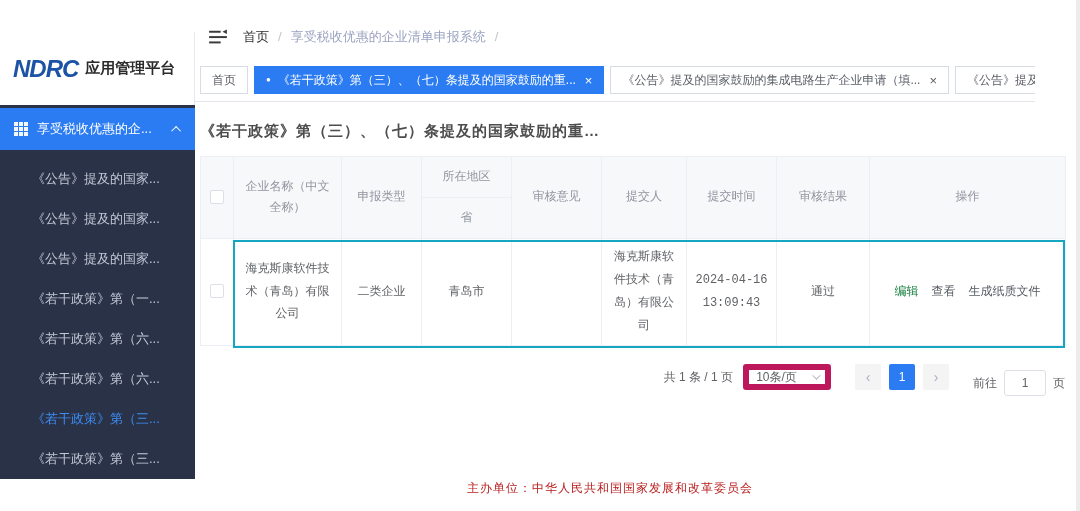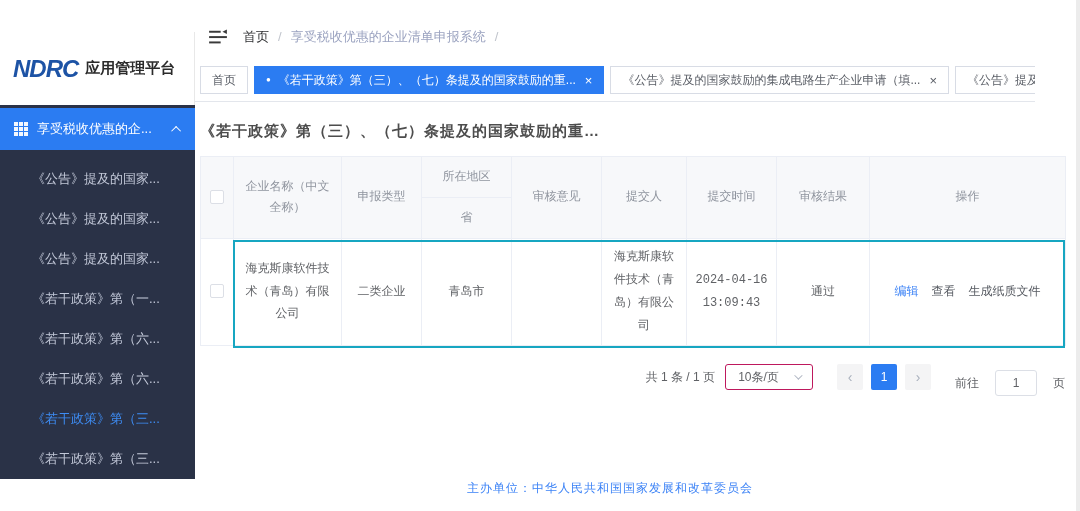--- a/index.html
+++ b/index.html
@@ -39,35 +39,35 @@
   .page-title { font-size:15px; font-weight:bold; color:#4d4d4d; margin-bottom:15px; letter-spacing:1px; }
 
   
   .table-wrap { position:relative; width:865px; }
   table { border-collapse:collapse; width:865px; table-layout:fixed; font-size:12px;font-family:Liberation Mono, monospace; }
   th, td { border:1px solid #ebeef5; text-align:center; padding:4px 8px; }
   thead th { background:#f7f8fa; color:#8f949e; font-weight:normal; height:41px; line-height:1.7; }
   tbody td { background:#fff; color:#606266; height:107px; line-height:1.9; }
   .checkbox { display:inline-block; width:14px; height:14px; border:1px solid #dcdfe6; border-radius:2px; background:#fff; vertical-align:middle; cursor:pointer; }
   .actions { display:flex; justify-content:center; gap:13px; }
-  .link-disabled { color:#3b82f6; cursor:default; }
+  .link-disabled { color:#15803d; cursor:default; }
   .link { color:#565a61; cursor:pointer; }
   .row-highlight { position:absolute; left:33px; top:84px; width:832px; height:108px; border:2px solid #17a6c1; pointer-events:none; }
 
   
   .pagination { display:flex; justify-content:flex-end; align-items:center; margin-top:12px; font-size:12px; color:#606266; width:865px; }
   .pg-total { margin-right:10px; }
-  .pg-select { width:88px; height:26px; border:1px solid #be185d; border-radius:3px; display:flex; align-items:center; justify-content:center; gap:15px; color:#606266; margin-right:24px; cursor:pointer; }
+  .pg-select { width:88px; height:26px; border:6px solid #be185d; border-radius:3px; display:flex; align-items:center; justify-content:center; gap:15px; color:#606266; margin-right:24px; cursor:pointer; }
   .chev-down { width:6px; height:6px; border-right:1.5px solid #b0b6c3; border-bottom:1.5px solid #b0b6c3; transform:rotate(45deg) translateY(-2px); }
   .pg-btn { width:26px; height:26px; background:#f4f4f5; border-radius:2px; display:flex; align-items:center; justify-content:center; color:#a9b0bd; font-size:14px; cursor:pointer; margin-right:8px; }
   .pg-num { width:26px; height:26px; background:#2b7cf2; border-radius:2px; display:flex; align-items:center; justify-content:center; color:#fff; margin-right:8px; cursor:pointer; }
-  .pg-goto { display:flex; align-items:center; gap:16px; margin-left:16px;margin-top:12px; }
+  .pg-goto { display:flex; align-items:center; gap:7px; margin-left:16px;margin-top:12px; }
   .goto-input { width:42px; height:26px; border:1px solid #dcdfe6; border-radius:3px; text-align:center; font-size:12px; color:#606266; font-family:"Liberation Sans", sans-serif; }
 
-  .footer { margin-top:84px; text-align:center; font-size:12px; color:#3b82f6; letter-spacing:1px; }
+  .footer { margin-top:84px; text-align:center; font-size:12px; color:#b91c1c; letter-spacing:1px; }
 
   .scrollbar-strip { position:absolute; right:0; top:0; width:4px; height:511px; background:#ececec; }
 </style>
 </head>
 <body>
 
 <div class="app">
 
   <aside class="sidebar">
     <div class="logo">

